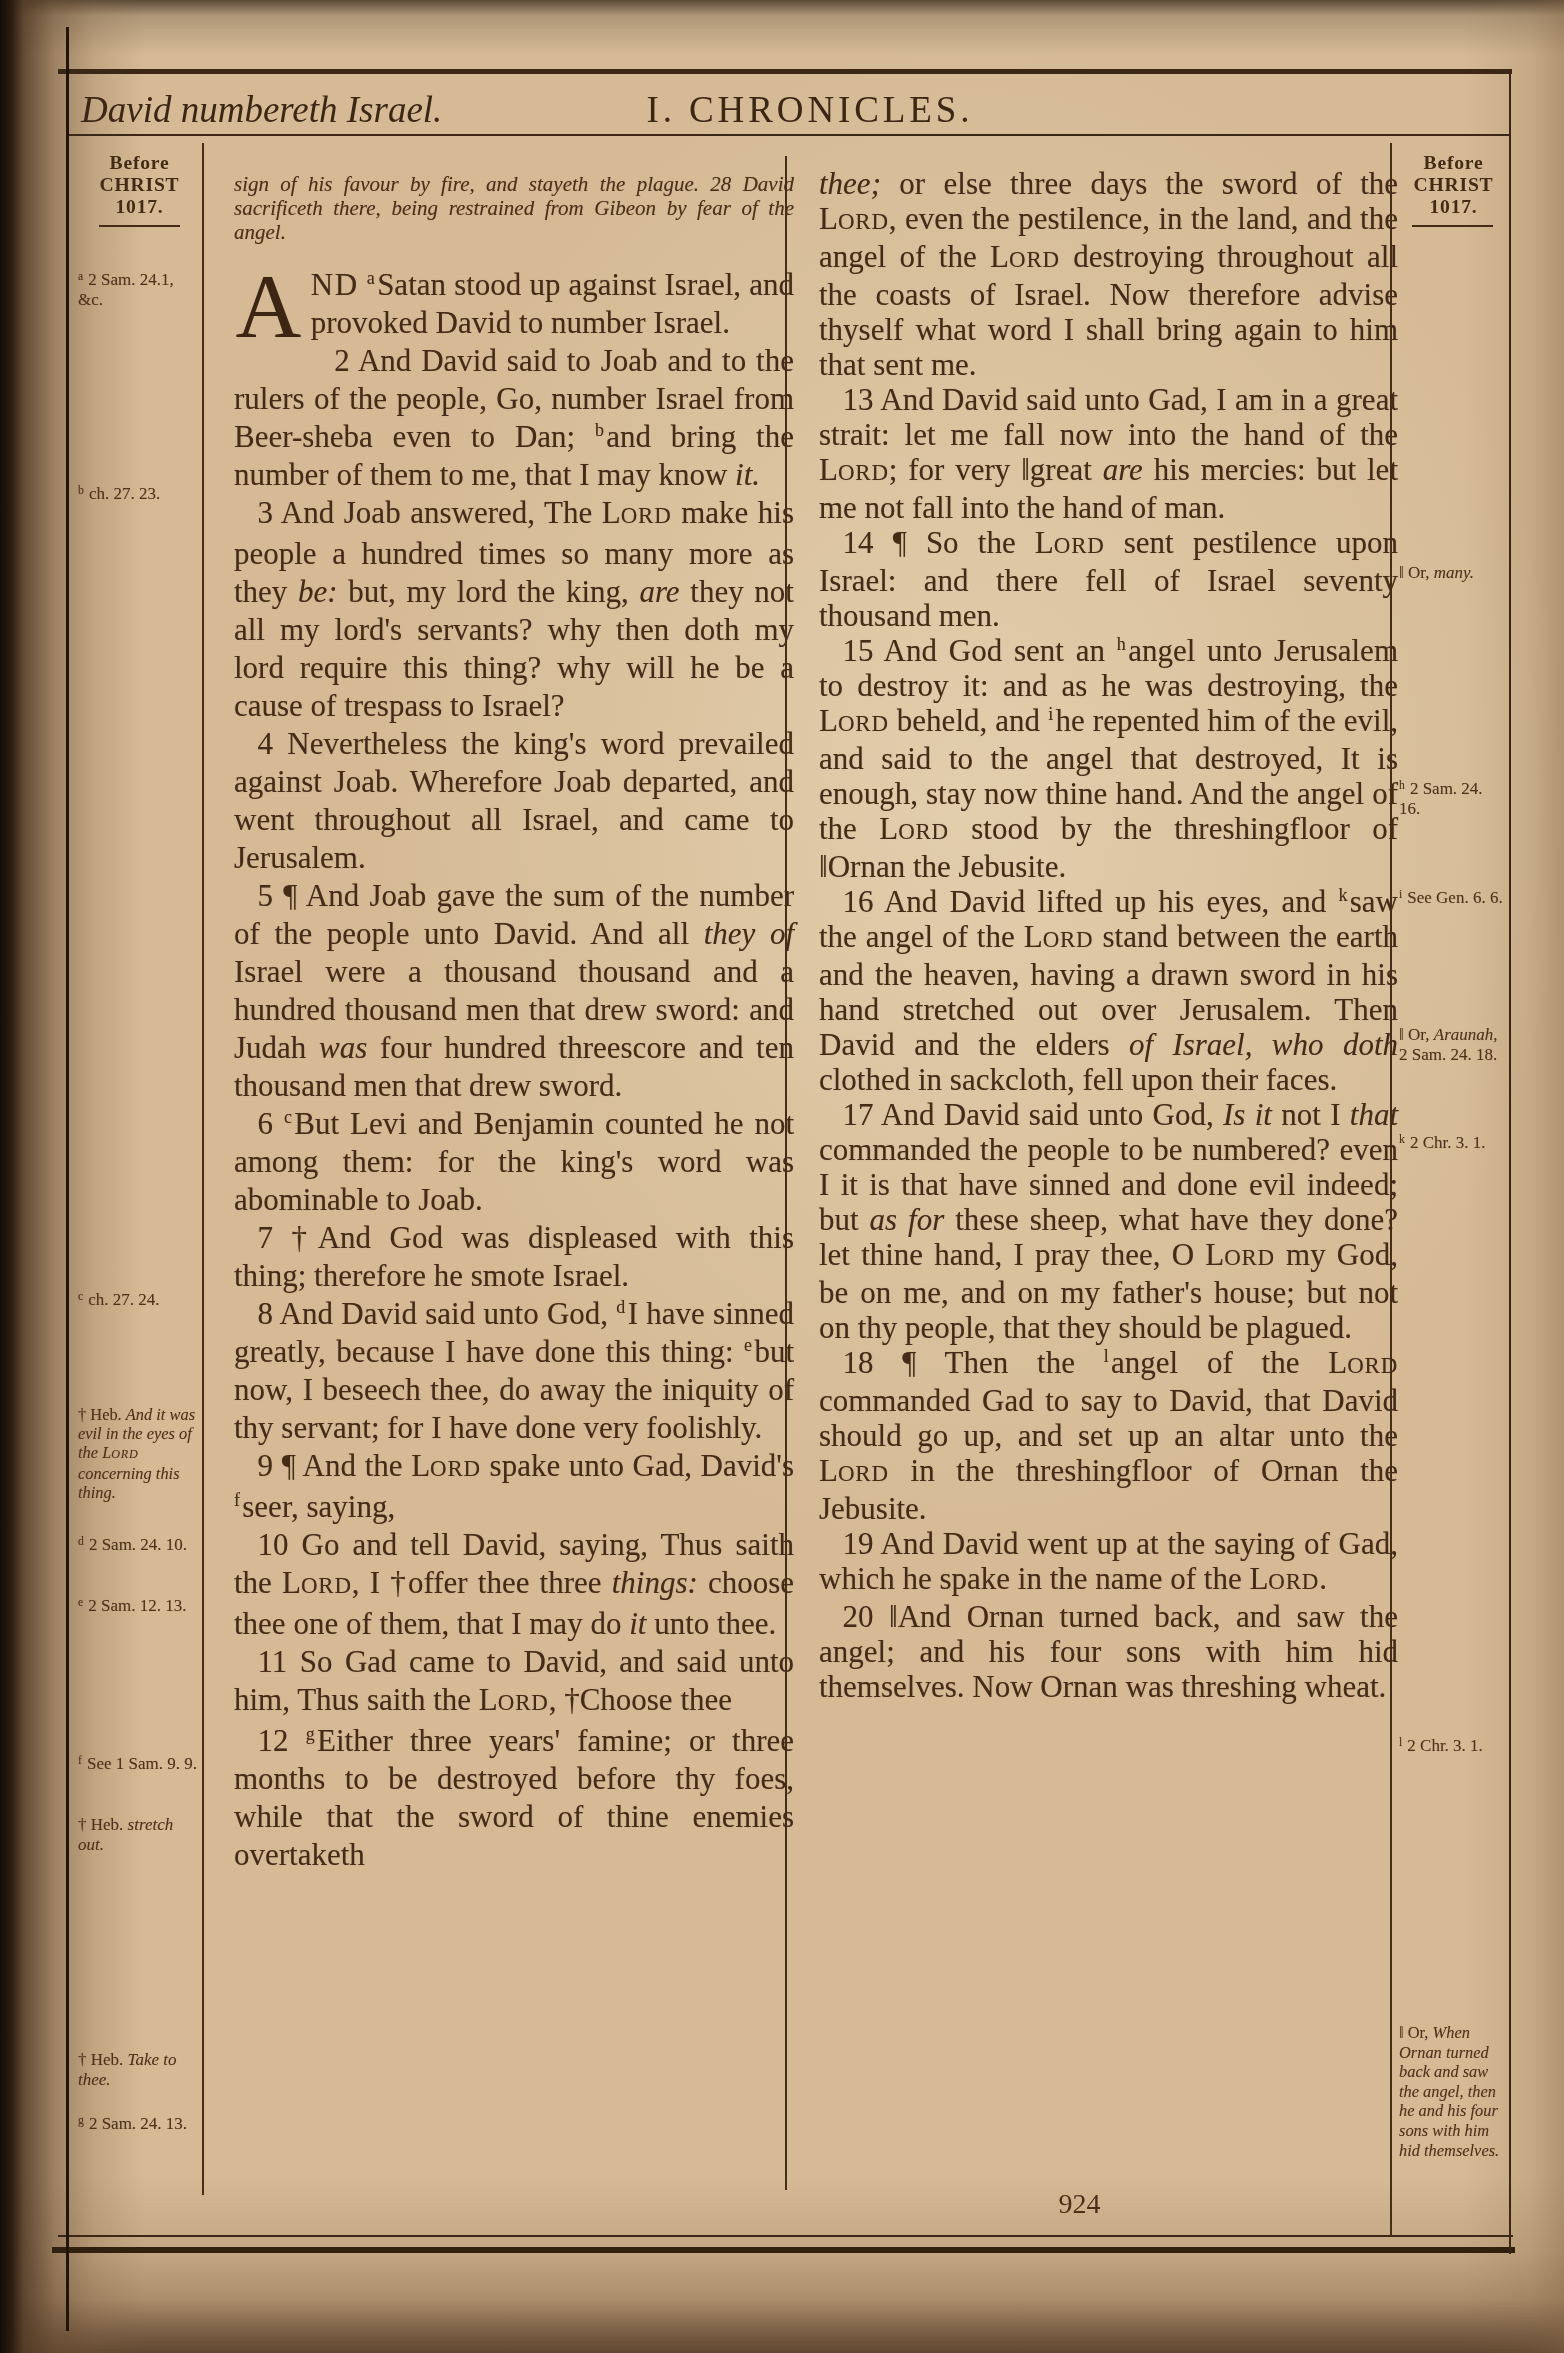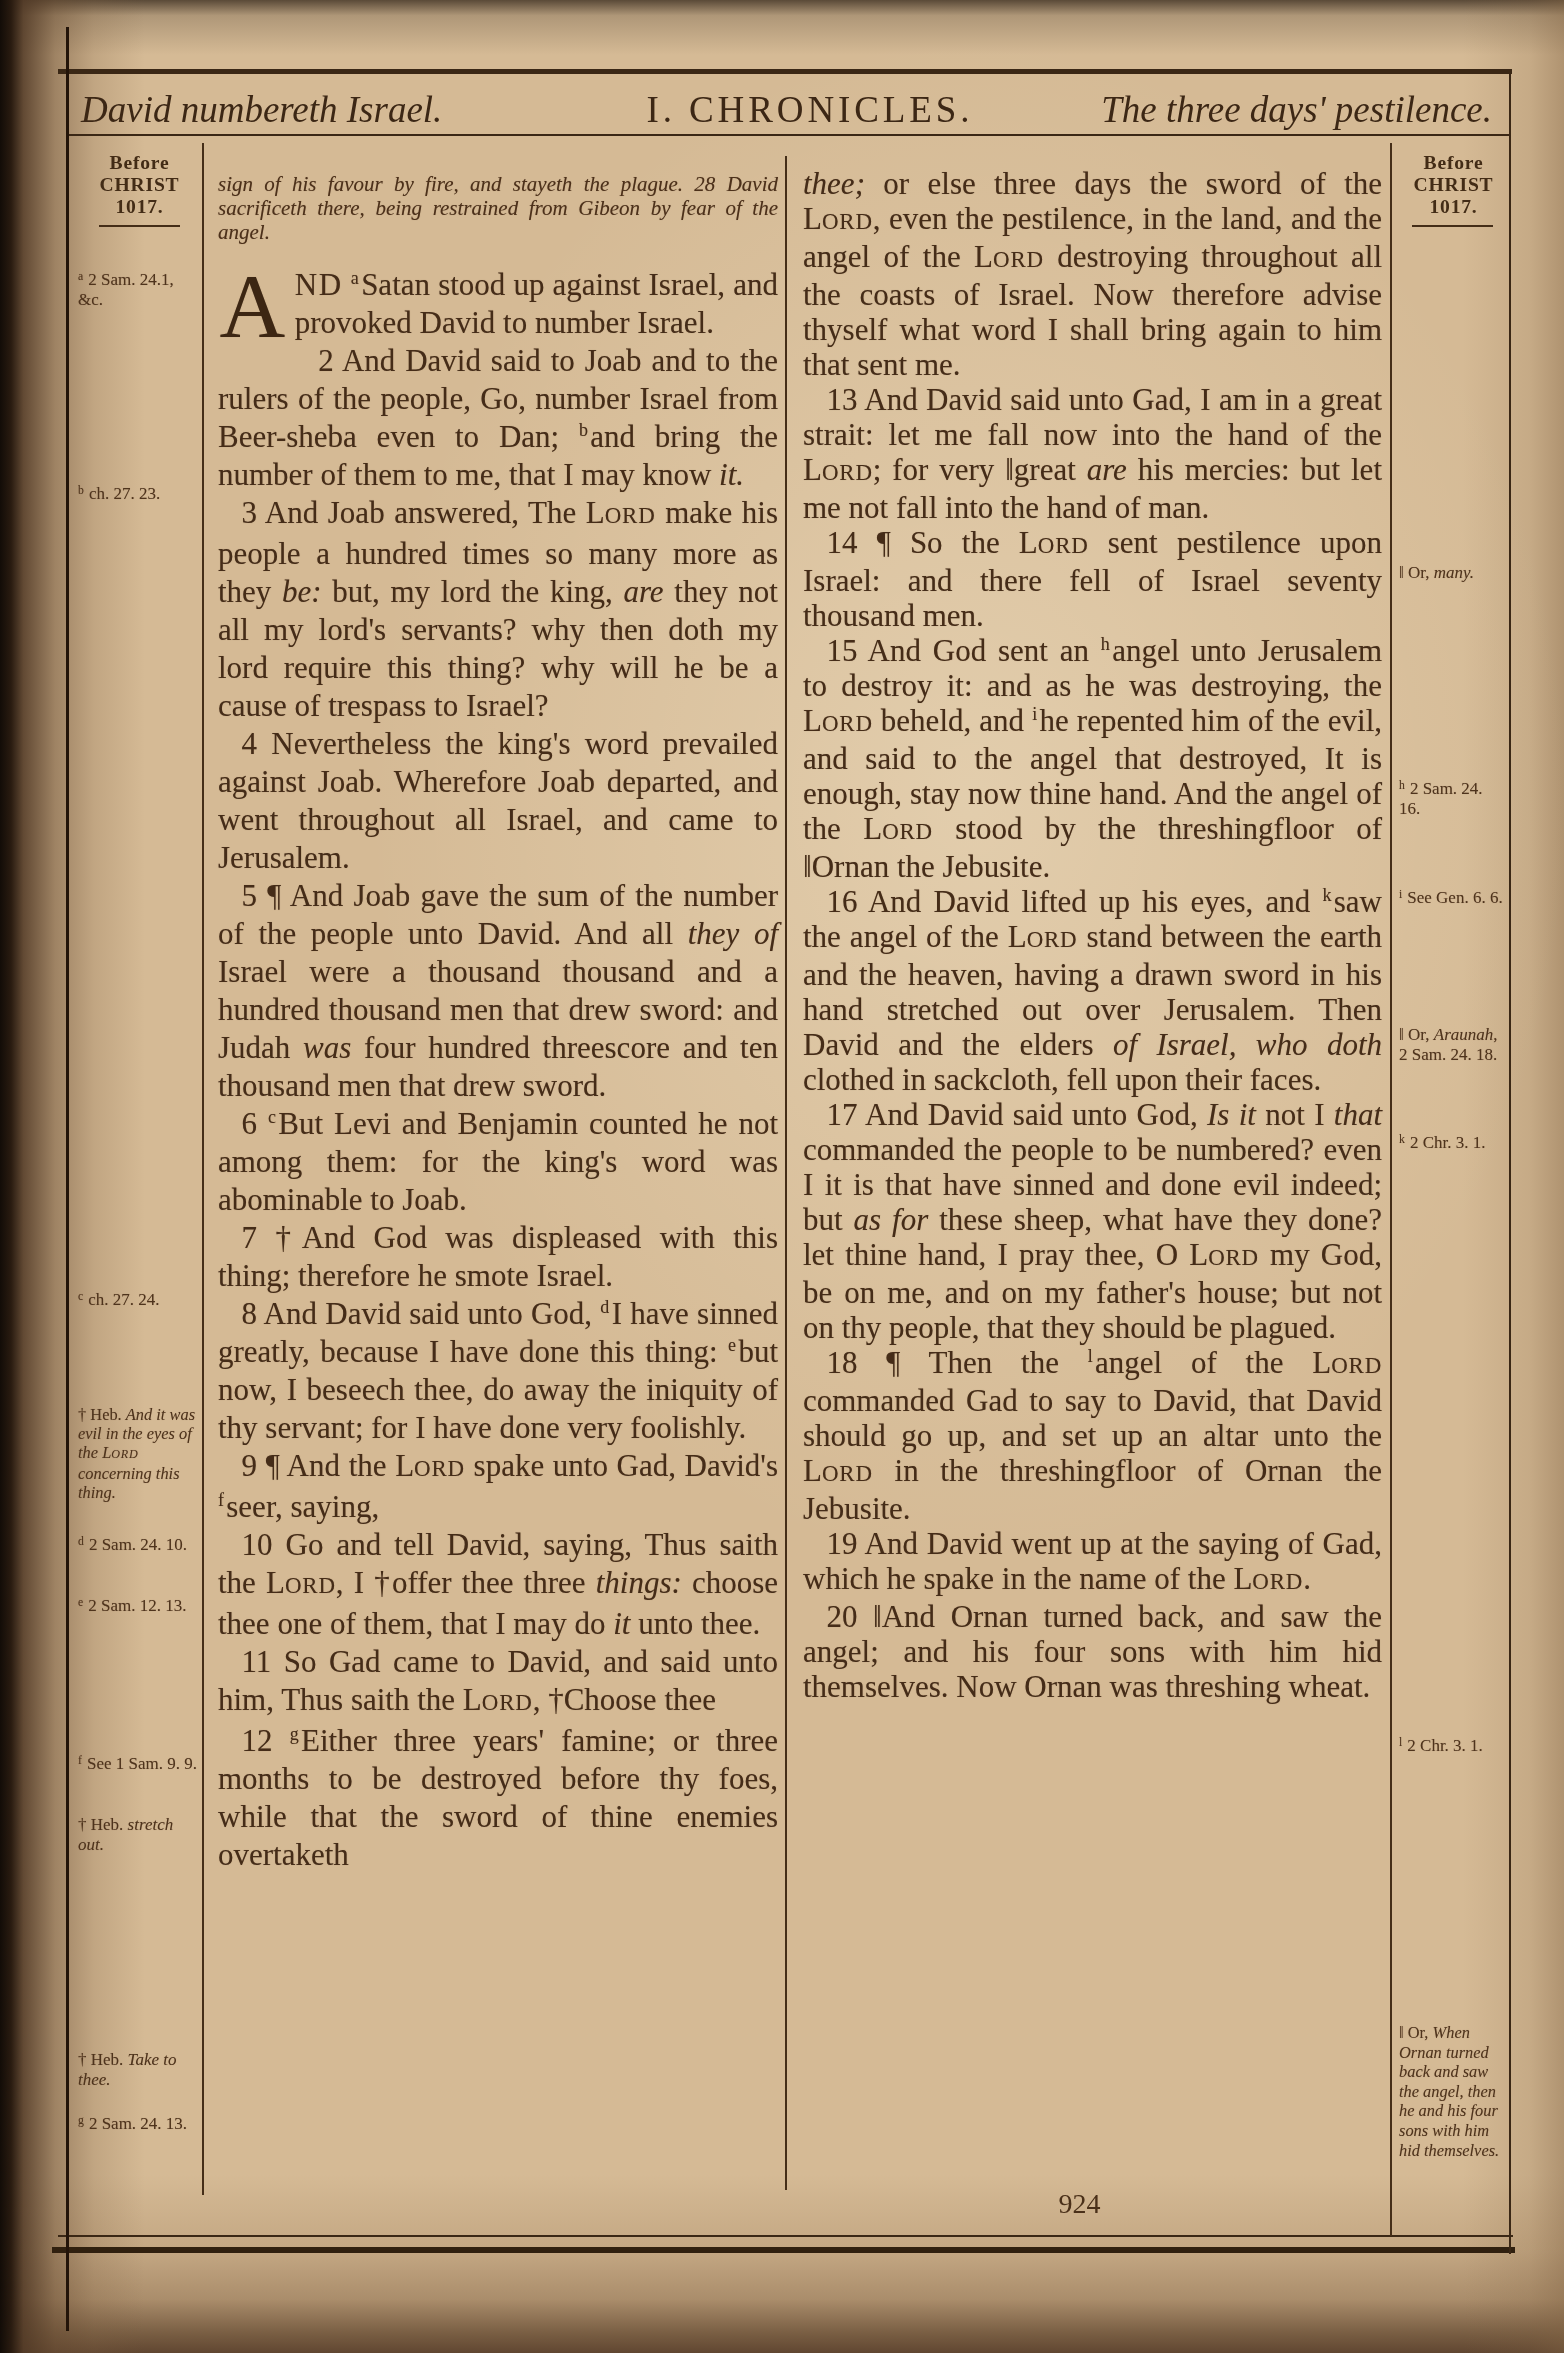--- a/index.html
+++ b/index.html
@@ -37,21 +37,21 @@
   .hdr-right{left:1088px;width:404px;text-align:right;font-style:italic;}
 
   
   .bc{position:absolute;width:125px;text-align:center;font-weight:bold;
       font-size:19.6px;line-height:22px;letter-spacing:0.8px;color:#432c16;}
   .bc-left{left:77px;top:152px;}
   .bc-right{left:1391px;top:152px;}
 
   
   .col{position:absolute;text-align:justify;color:#452c18;
-       text-shadow:0 0 0.8px rgba(70,45,25,0.35);}
+       text-shadow:0 0 0.8px rgba(70,45,25,0.35);margin-left:16px;}
   .col-left{left:218px;top:172px;width:560px;font-size:31px;line-height:38px;}
   .col-right{left:803px;top:166px;width:579px;font-size:31px;line-height:35px;}
   .para{margin:0;padding:0;}
   .para.verse{text-indent:23.5px;}
   .para.cont{text-indent:0;}
   .para.summary{font-style:italic;font-size:21px;line-height:24px;text-indent:0;
                 color:#4c301a;margin-bottom:0;}
   .para.dropcap{text-indent:0;margin-top:22px;}
   .dcap{float:left;font-size:91px;line-height:72px;padding:4.7px 9.4px 0 1.6px;color:#3c2613;}
   .dcrest{letter-spacing:1.6px;}
@@ -86,21 +86,20 @@
   <div class="rule r-bot-thin"></div>
   <div class="rule r-bot-thick"></div>
   <div class="rule r-left-frame"></div>
   <div class="rule r-right-frame"></div>
   <div class="rule r-div-lmargin"></div>
   <div class="rule r-div-center"></div>
   <div class="rule r-div-rmargin"></div>
 
   <div class="hdr hdr-center">I. CHRONICLES.</div>
   <div class="hdr hdr-left">David numbereth Israel.</div>
-  <div class="hdr hdr-right">The three days' pestilence.</div>
 
   <div class="bc bc-left">
     <div>Before</div>
     <div>CHRIST</div>
     <div>1017.</div>
   </div>
   <div class="bc-rule bcl-rule"></div>
   <div class="bc bc-right">
     <div>Before</div>
     <div>CHRIST</div>

